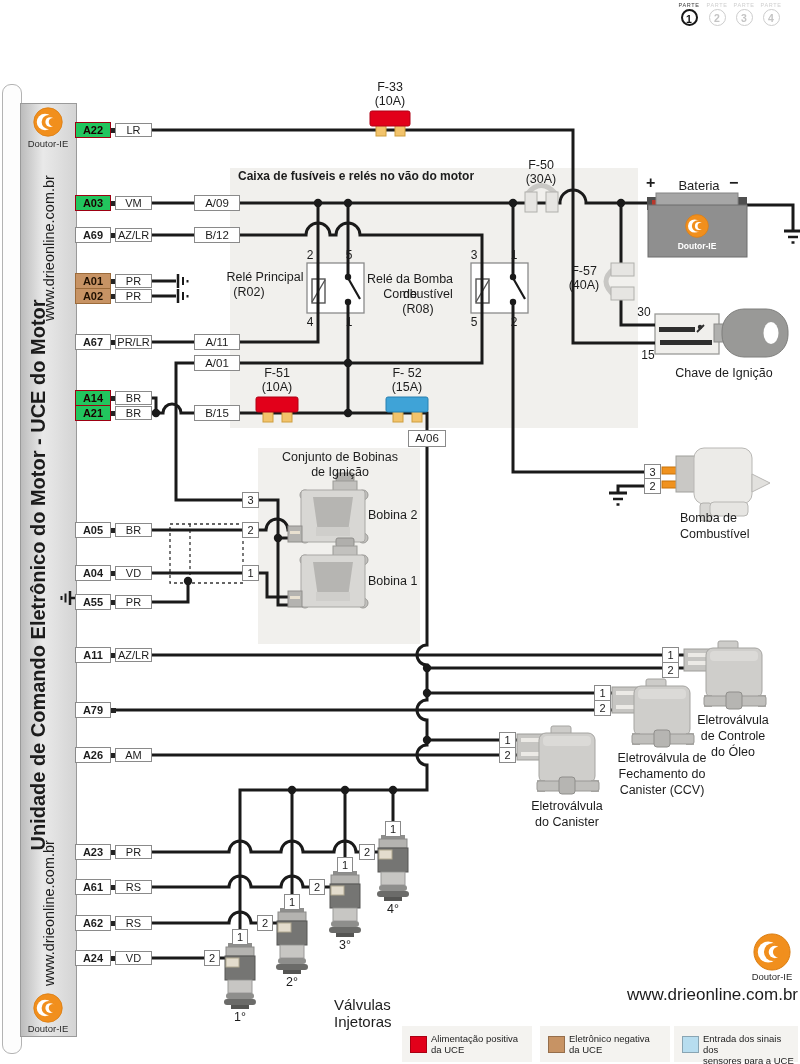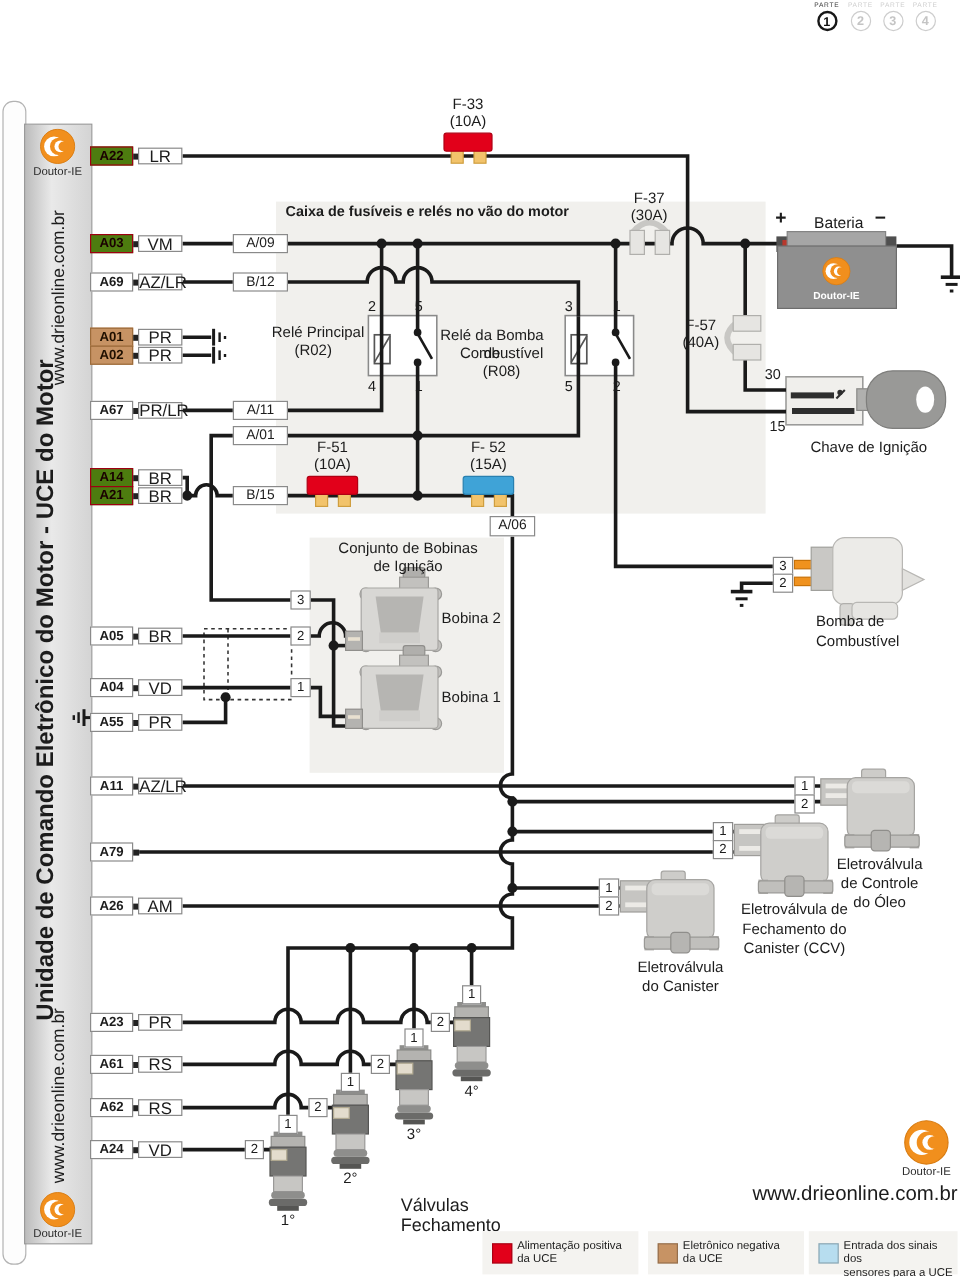--- a/index.html
+++ b/index.html
@@ -5,23 +5,23 @@
   html,body{margin:0;padding:0;background:#fff;}
   #canvas{position:relative;width:800px;height:1064px;background:#fff;overflow:hidden;
           font-family:"Liberation Sans",sans-serif;color:#1c1c1c;}
   .abs{position:absolute;}
   .region{position:absolute;background:#f1f0ed;z-index:0;}
   #wiresvg{position:absolute;left:0;top:0;z-index:1;}
   .box{position:absolute;z-index:3;box-sizing:border-box;background:#fff;border:1px solid #8a8a8a;
        text-align:center;font-size:11px;line-height:14px;font-weight:bold;}
   .pin{width:36px;height:16px;}
   .pin::after{content:"";position:absolute;right:-6px;top:50%;margin-top:-2.5px;width:5px;height:5px;background:#222;}
-  .pin.red{background:#4d7c0f;border-color:#9d0012;color:#1a0000;}
+  .pin.red{background:#22c55e;border-color:#9d0012;color:#1a0000;}
   .pin.tan{background:#c79364;border-color:#9c6b3a;color:#201000;}
-  .wirebox{width:37px;height:14px;font-size:14px;line-height:12px;font-weight:normal;}
+  .wirebox{width:37px;height:14px;font-size:11px;line-height:12px;font-weight:normal;}
   .conn{width:46px;height:16px;font-weight:normal;font-size:11.5px;}
   .sq{width:17px;height:16px;font-weight:normal;font-size:11px;}
   .txt{position:absolute;z-index:2;font-size:12.5px;line-height:15px;}
   .ctr{text-align:center;}
   .b{font-weight:bold;}
   .flabel{width:46px;text-align:center;font-size:12.5px;line-height:14px;}
   .num{position:absolute;z-index:2;width:16px;text-align:center;font-size:12px;}
   .vert{position:absolute;z-index:2;height:22px;line-height:22px;text-align:center;transform:rotate(-90deg);white-space:nowrap;}
   .legendbox{position:absolute;z-index:2;background:#f4f3f0;border-radius:0;}
   .legendbox .sw{position:absolute;left:8px;top:10px;width:15px;height:15px;border:1px solid rgba(0,0,0,.25);}
@@ -379,31 +379,31 @@
   <div class="box conn" style="left:194px;top:227px">B/12</div>
   <div class="box conn" style="left:194px;top:334px">A/11</div>
   <div class="box conn" style="left:194px;top:355px">A/01</div>
   <div class="box conn" style="left:194px;top:405px">B/15</div>
   <div class="box conn" style="left:408px;top:430px;width:38px;height:17px">A/06</div>
 
   <div class="txt b" style="left:238px;top:169px;width:330px;font-size:12px">Caixa de fusíveis e relés no vão do motor</div>
 
   <div class="txt flabel" style="left:367px;top:80px">F-33</div>
   <div class="txt flabel" style="left:367px;top:94px">(10A)</div>
-  <div class="txt flabel" style="left:518px;top:158px">F-37</div>
+  <div class="txt flabel" style="left:518px;top:158px">F-50</div>
   <div class="txt flabel" style="left:518px;top:172px">(30A)</div>
   <div class="txt flabel" style="left:562px;top:264px;width:44px">F-57</div>
   <div class="txt flabel" style="left:562px;top:278px;width:44px">(40A)</div>
   <div class="txt flabel" style="left:254px;top:366px">F-51</div>
   <div class="txt flabel" style="left:254px;top:380px">(10A)</div>
   <div class="txt flabel" style="left:384px;top:366px">F- 52</div>
   <div class="txt flabel" style="left:384px;top:380px">(15A)</div>
 
   <div class="txt ctr" style="left:224px;top:270px;width:82px">Relé Principal</div>
-  <div class="txt ctr" style="left:220px;top:285px;width:82px">(R02)</div>
+  <div class="txt ctr" style="left:208px;top:285px;width:82px">(R02)</div>
   <div class="txt ctr" style="left:366px;top:272px;width:88px">Relé da Bomba de</div>
   <div class="txt ctr" style="left:366px;top:287px;width:104px">Combustível (R08)</div>
   <div class="num" style="left:302px;top:248px">2</div>
   <div class="num" style="left:341px;top:248px">5</div>
   <div class="num" style="left:302px;top:315px">4</div>
   <div class="num" style="left:341px;top:315px">1</div>
   <div class="num" style="left:466px;top:248px">3</div>
   <div class="num" style="left:506px;top:248px">1</div>
   <div class="num" style="left:466px;top:315px">5</div>
   <div class="num" style="left:506px;top:315px">2</div>
@@ -451,21 +451,21 @@
   <div class="box sq" style="left:284px;top:894px;width:16px">1</div>
   <div class="box sq" style="left:257px;top:915px;width:16px">2</div>
   <div class="box sq" style="left:337px;top:857px;width:16px">1</div>
   <div class="box sq" style="left:309px;top:879px;width:16px">2</div>
   <div class="box sq" style="left:385px;top:821px;width:16px">1</div>
   <div class="box sq" style="left:359px;top:844px;width:16px">2</div>
   <div class="txt ctr" style="left:225px;top:1010px;width:30px">1°</div>
   <div class="txt ctr" style="left:277px;top:975px;width:30px">2°</div>
   <div class="txt ctr" style="left:330px;top:938px;width:30px">3°</div>
   <div class="txt ctr" style="left:378px;top:902px;width:30px">4°</div>
-  <div class="txt" style="left:334px;top:996px;width:90px;font-size:15px;line-height:17px"><span>Válvulas</span><br><span>Fechamento</span></div>
+  <div class="txt" style="left:334px;top:996px;width:90px;font-size:15px;line-height:17px"><span>Válvulas</span><br><span>Injetoras</span></div>
 
   <svg class="abs" style="left:753px;top:933px;z-index:2" width="38" height="38" viewBox="0 0 40 40">
     <circle cx="20" cy="20" r="19" fill="#f18f1d" stroke="#d87b10"></circle>
       <circle cx="16" cy="20" r="11" fill="#fff"></circle>
     <circle cx="21" cy="20" r="9.5" fill="#f18f1d"></circle>
       <circle cx="23" cy="20" r="6.5" fill="#fff"></circle>
       <circle cx="26.5" cy="20" r="5.5" fill="#f18f1d"></circle>
   </svg>
   <div class="brandtxt" style="left:741px;top:971px;width:62px;">Doutor-IE</div>
   <div class="abs" style="left:618px;top:985px;width:180px;z-index:2;font-size:17px;text-align:right;">www.drieonline.com.br</div>

